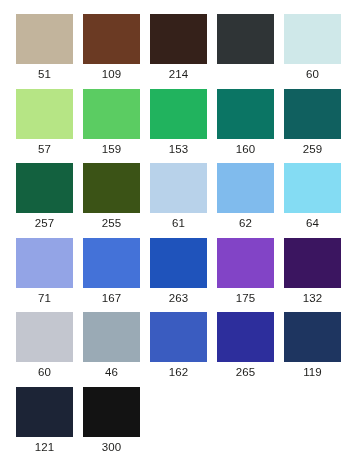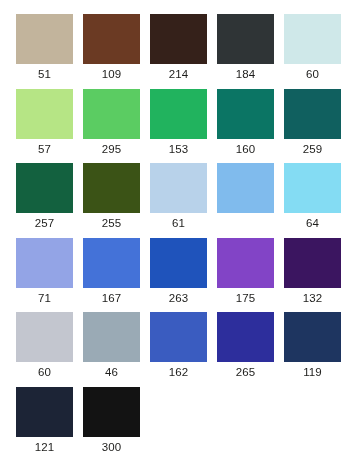--- a/index.html
+++ b/index.html
@@ -71,33 +71,32 @@
       <div class="swatch-cell">
         <div class="swatch-chip" style="background-color: rgb(107, 58, 35);"></div>
         <div class="swatch-label">109</div>
       </div>
       <div class="swatch-cell">
         <div class="swatch-chip" style="background-color: rgb(53, 33, 26);"></div>
         <div class="swatch-label">214</div>
       </div>
       <div class="swatch-cell">
         <div class="swatch-chip" style="background-color: rgb(47, 52, 54);"></div>
-        <div class="swatch-label">184</div>
       </div>
       <div class="swatch-cell">
         <div class="swatch-chip" style="background-color: rgb(207, 232, 233);"></div>
         <div class="swatch-label">60</div>
       </div>
       <div class="swatch-cell">
         <div class="swatch-chip" style="background-color: rgb(182, 229, 133);"></div>
         <div class="swatch-label">57</div>
       </div>
       <div class="swatch-cell">
         <div class="swatch-chip" style="background-color: rgb(91, 204, 98);"></div>
-        <div class="swatch-label">295</div>
+        <div class="swatch-label">159</div>
       </div>
       <div class="swatch-cell">
         <div class="swatch-chip" style="background-color: rgb(33, 179, 94);"></div>
         <div class="swatch-label">153</div>
       </div>
       <div class="swatch-cell">
         <div class="swatch-chip" style="background-color: rgb(11, 117, 100);"></div>
         <div class="swatch-label">160</div>
       </div>
       <div class="swatch-cell">
@@ -111,20 +110,21 @@
       <div class="swatch-cell">
         <div class="swatch-chip" style="background-color: rgb(59, 83, 22);"></div>
         <div class="swatch-label">255</div>
       </div>
       <div class="swatch-cell">
         <div class="swatch-chip" style="background-color: rgb(184, 210, 234);"></div>
         <div class="swatch-label">61</div>
       </div>
       <div class="swatch-cell">
         <div class="swatch-chip" style="background-color: rgb(128, 187, 237);"></div>
+        <div class="swatch-label">62</div>
       </div>
       <div class="swatch-cell">
         <div class="swatch-chip" style="background-color: rgb(132, 220, 243);"></div>
         <div class="swatch-label">64</div>
       </div>
       <div class="swatch-cell">
         <div class="swatch-chip" style="background-color: rgb(147, 164, 230);"></div>
         <div class="swatch-label">71</div>
       </div>
       <div class="swatch-cell">

